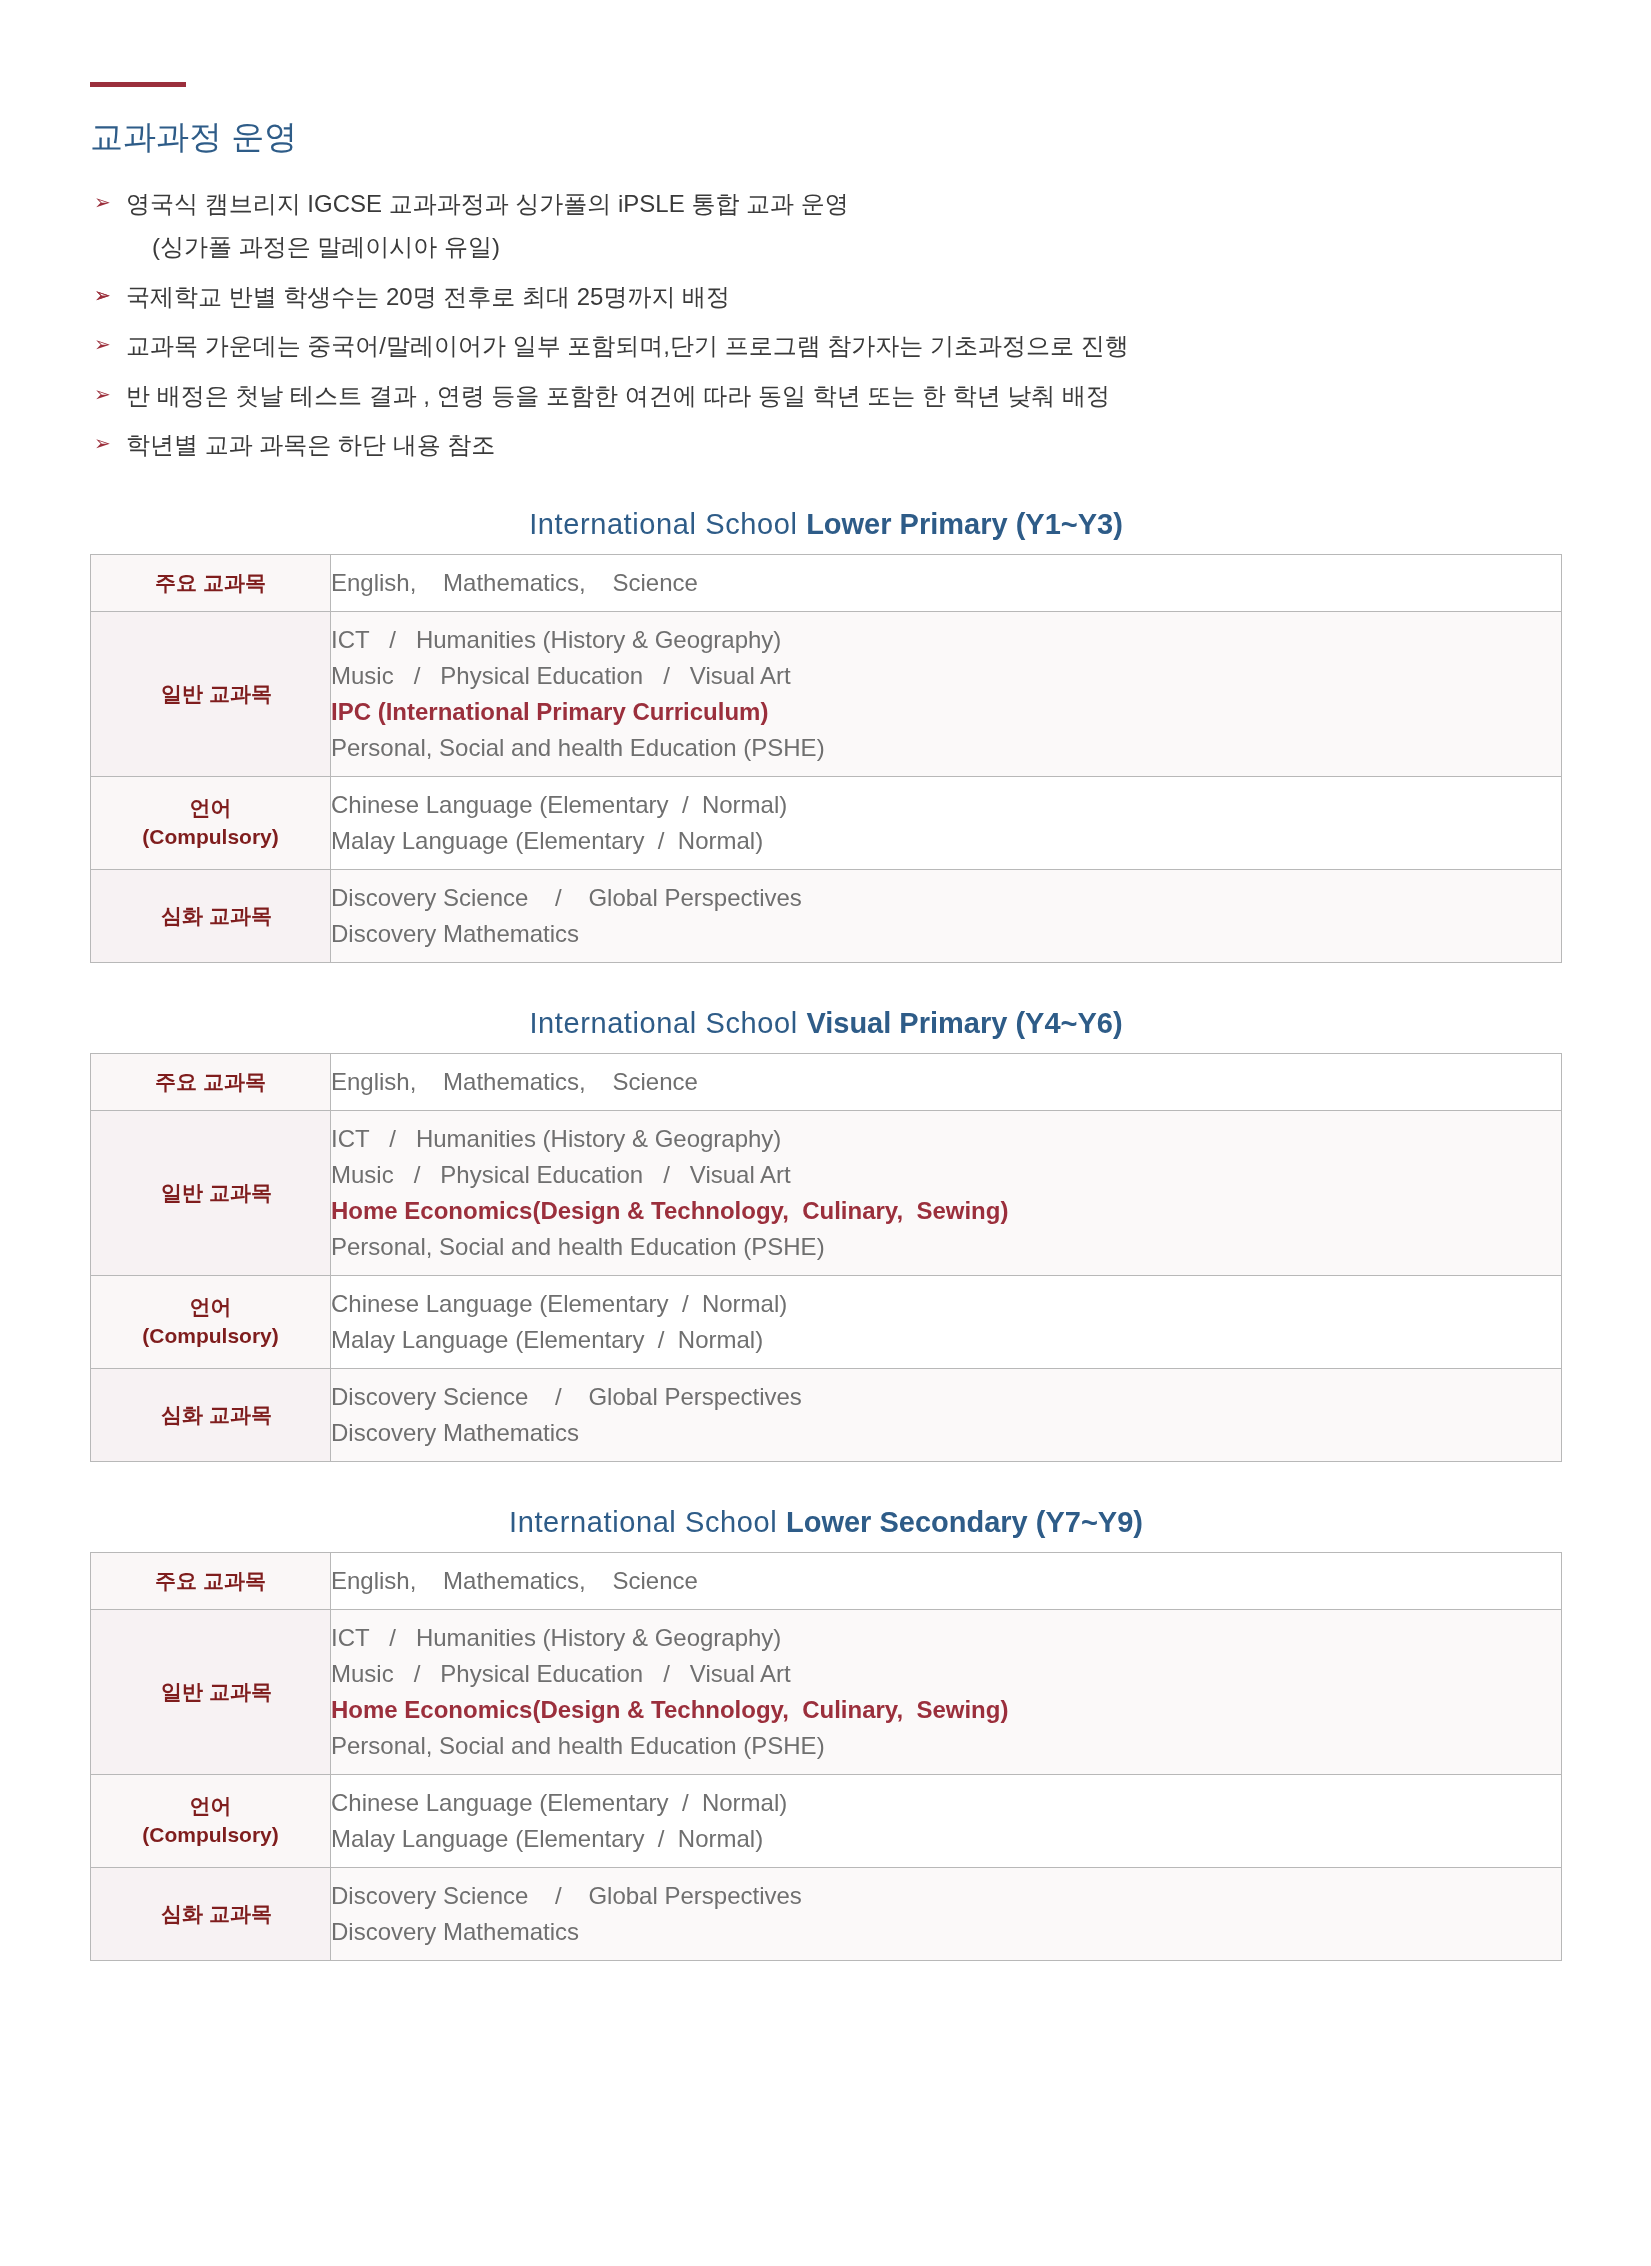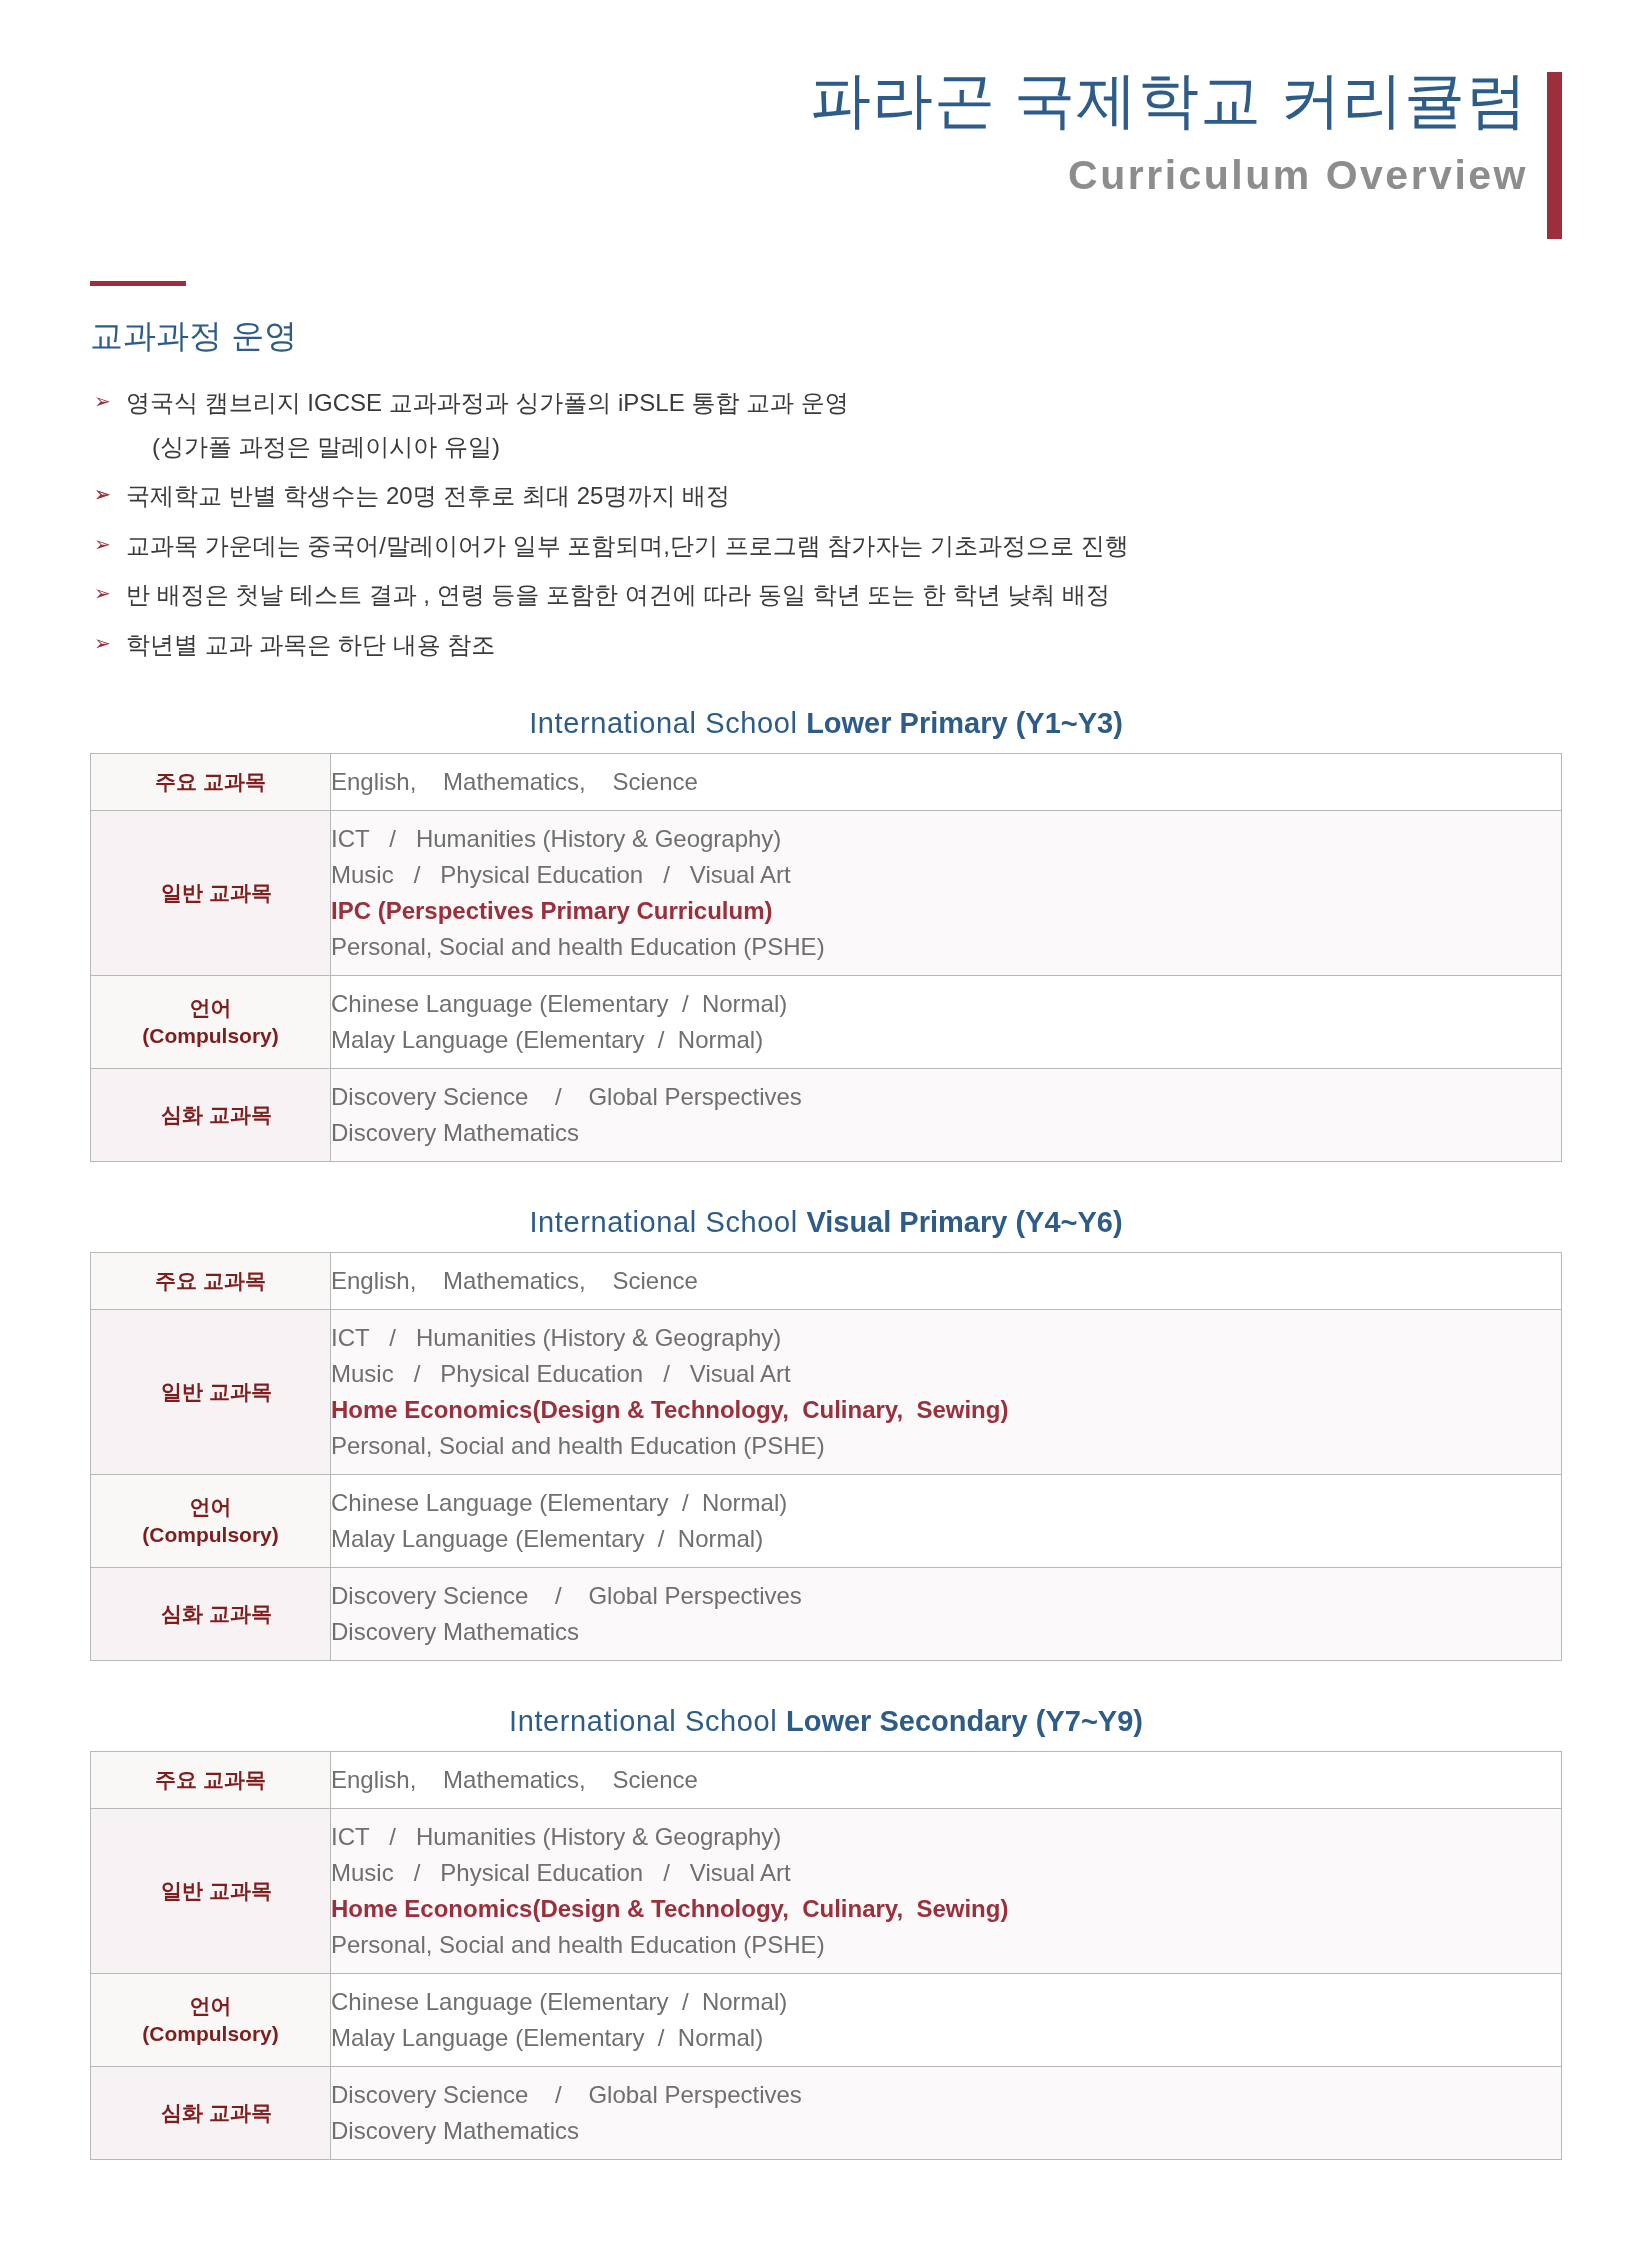--- a/index.html
+++ b/index.html
@@ -144,27 +144,20 @@
     font-weight: bold;
   }
   .row-shade td.content { background: #fbf9f9; }
   .row-shade td.label { background: #f7f2f3; padding-left: 12px; }
 </style>
 </head>
 <body>
 
 <div class="page">
 
-  <div class="header">
-    <div class="header-inner">
-      <div class="header-bar"></div>
-      <div class="title-ko">파라곤 국제학교 커리큘럼</div>
-      <div class="title-en">Curriculum Overview</div>
-    </div>
-  </div>
 
   <div class="rule"></div>
 
   <div class="section-title">교과과정 운영</div>
 
   <ul class="bullets">
     <li><span class="arrow">➢</span><span>영국식 캠브리지 IGCSE 교과과정과 싱가폴의 iPSLE  통합 교과 운영</span></li>
     <li class="sub"><span>(싱가폴 과정은 말레이시아 유일)</span></li>
     <li><span class="arrow">➢</span></li>
     <li><span class="arrow">➢</span><span>국제학교 반별 학생수는 20명 전후로 최대 25명까지 배정</span></li>
@@ -182,21 +175,21 @@
               <td class="label">주요 교과목</td>
               <td class="content">
                 <div class="line">English,    Mathematics,    Science</div>
               </td>
             </tr>
             <tr class="row-shade">
               <td class="label">일반 교과목</td>
               <td class="content">
                 <div class="line">ICT   /   Humanities (History &amp; Geography)</div>
                 <div class="line">Music   /   Physical Education   /   Visual Art</div>
-                <div class="line hl">IPC (Perspectives Primary Curriculum)</div>
+                <div class="line hl">IPC (International Primary Curriculum)</div>
                 <div class="line">Personal, Social and health Education (PSHE)</div>
               </td>
             </tr>
             <tr>
               <td class="label">언어<br>(Compulsory)</td>
               <td class="content">
                 <div class="line">Chinese Language (Elementary  /  Normal)</div>
                 <div class="line">Malay Language (Elementary  /  Normal)</div>
               </td>
             </tr>

